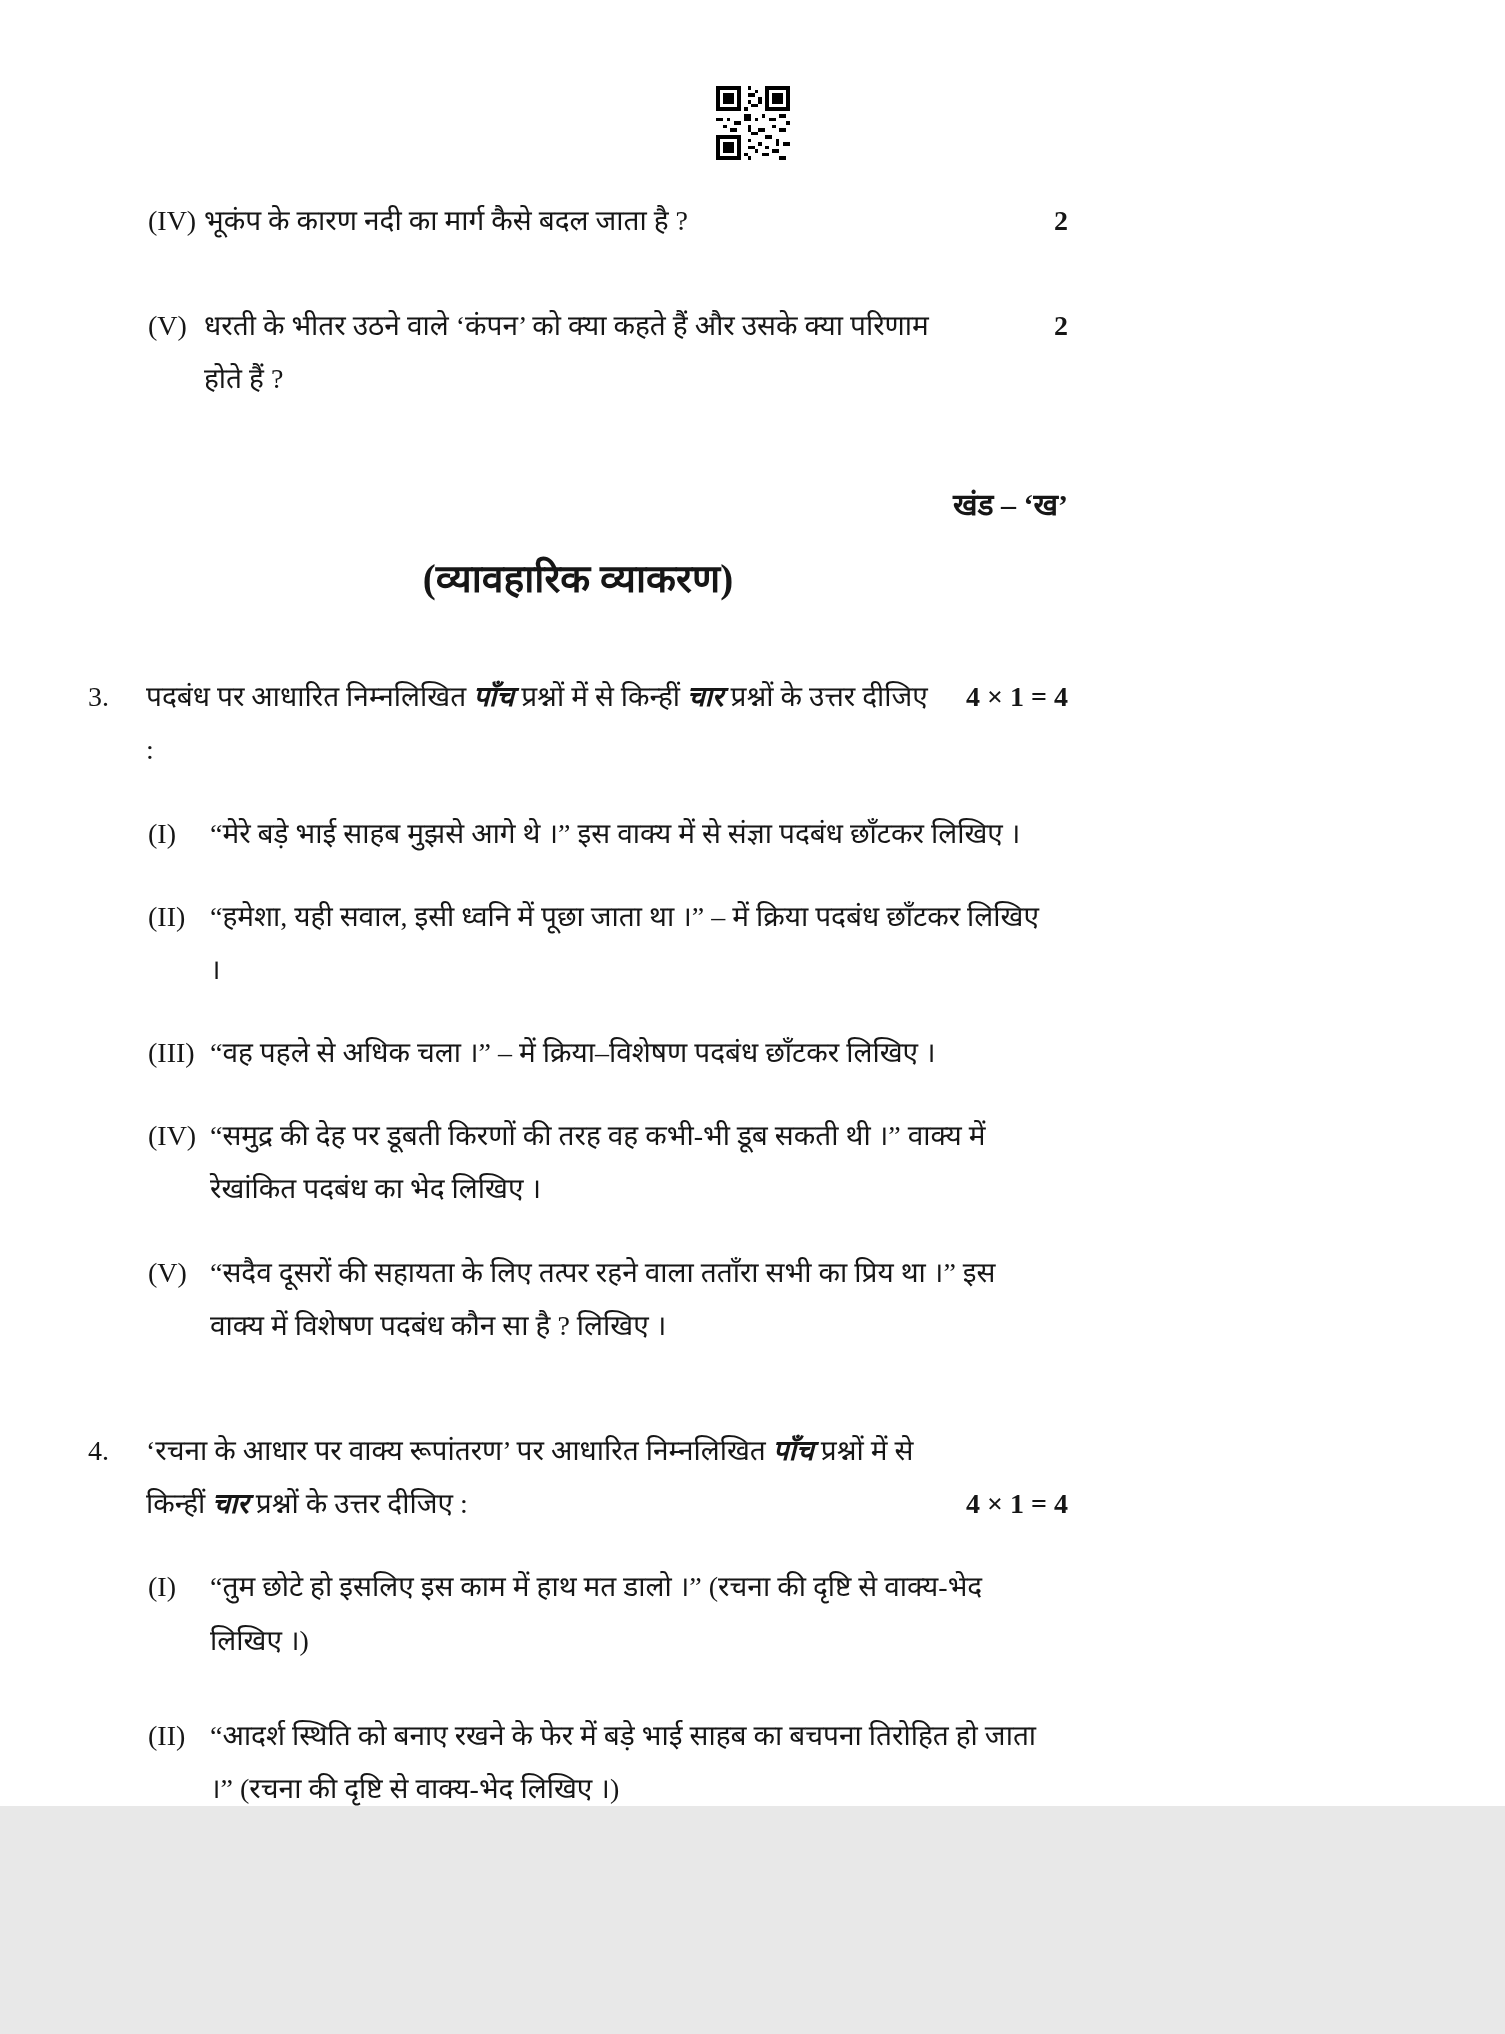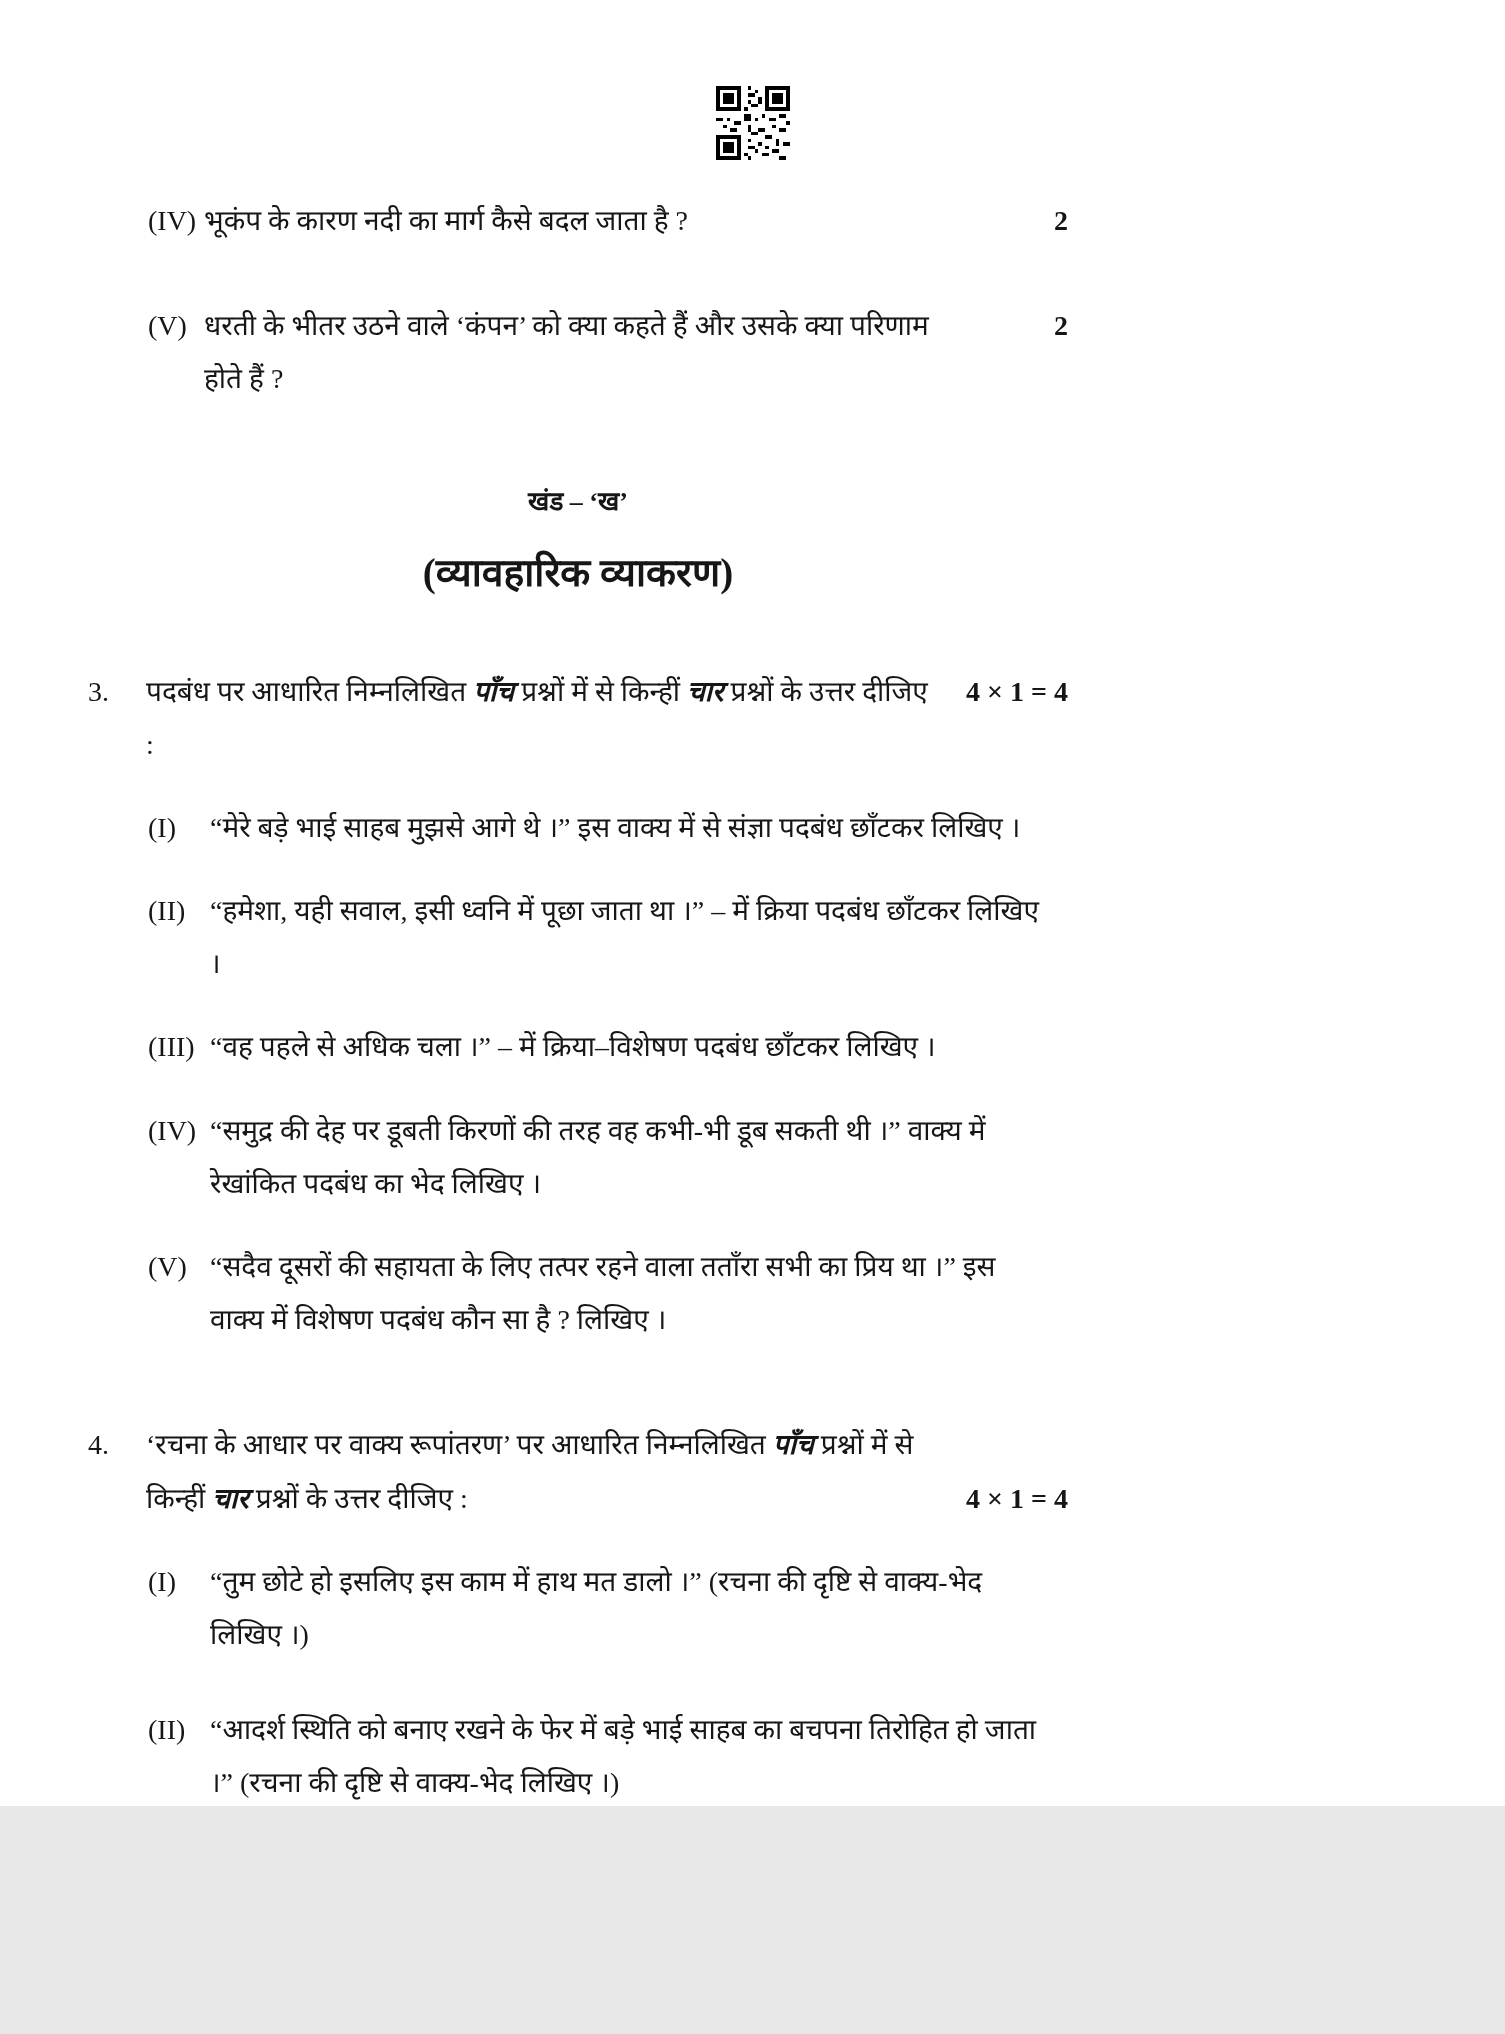--- a/index.html
+++ b/index.html
@@ -20,21 +20,21 @@
   .qrow{position:relative;display:flex;line-height:1.9;}
   .qrow .qnum{flex:none;width:58px;}
   .qrow .qbody{flex:1;padding-right:130px;}
   .marks{position:absolute;right:0;top:0;font-weight:bold;white-space:nowrap;}
   .marks.bottom{top:auto;bottom:0;}
 
   .topq{margin-left:60px;margin-top:34px;}
   .topq .qnum{width:56px;}
   .topq+.topq{margin-top:52px;}
 
-  .section-title{margin-top:78px;text-align:center;font-weight:bold;font-size:26px;line-height:1.4;}
+  .section-title{margin-top:78px;text-align:right;font-weight:bold;font-size:30px;line-height:1.4;}
   .section-subtitle{margin-top:26px;text-align:center;font-weight:bold;font-size:39px;line-height:1.4;}
 
   .mainq{margin-top:64px;}
   .items{margin-left:60px;}
   .item{position:relative;display:flex;line-height:1.9;margin-top:30px;}
   .item .inum{flex:none;width:62px;}
   .item .itext{flex:1;padding-right:20px;}
 
   .b{font-weight:bold;font-style:italic;}
   .ul{text-underline-offset:7px;text-align:right;}

